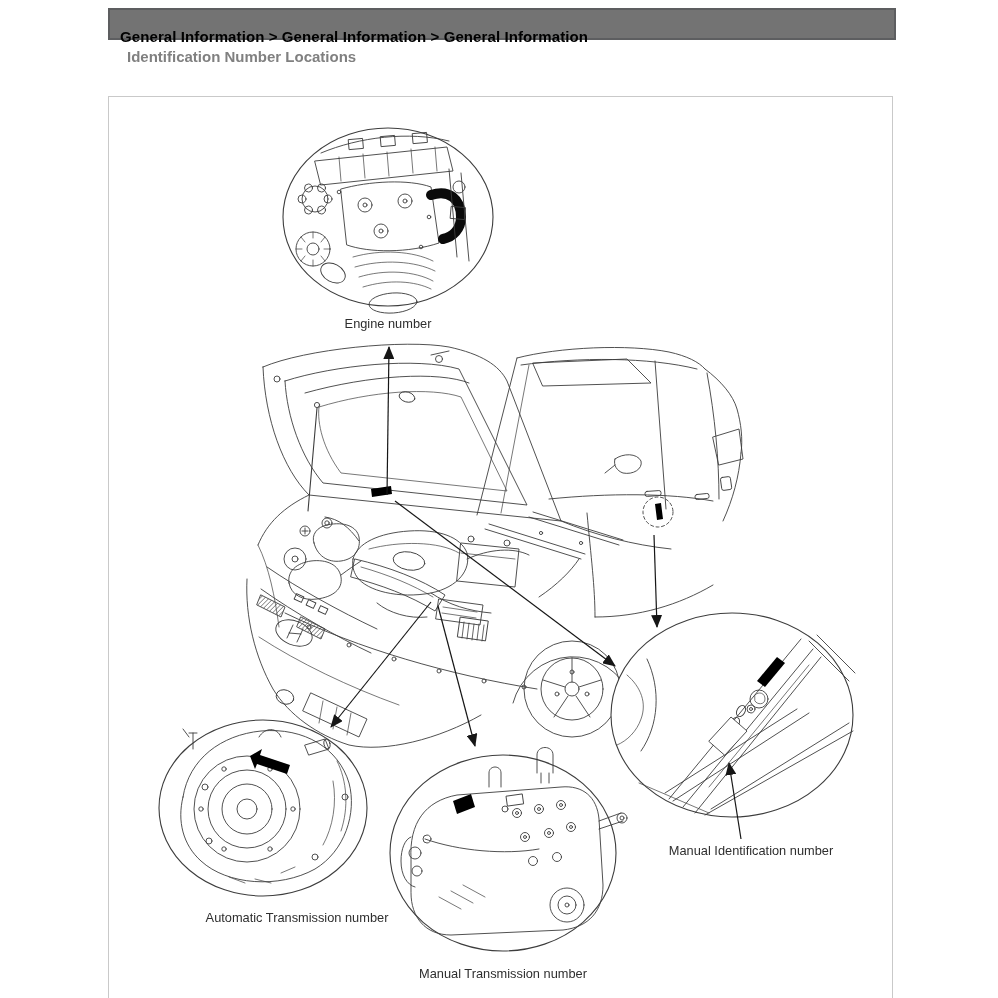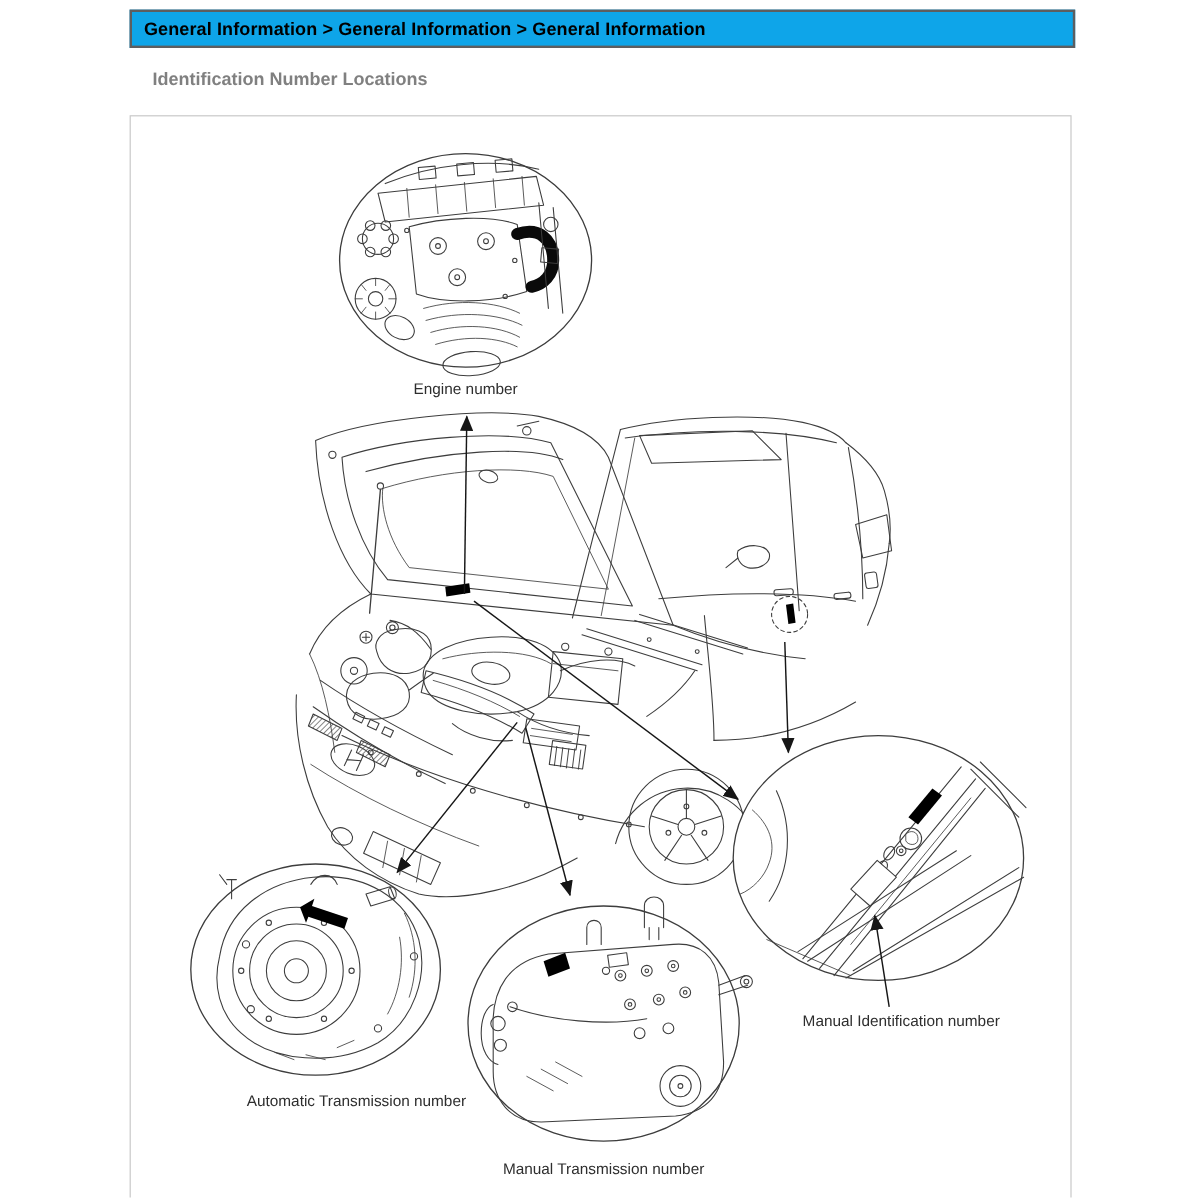--- a/index.html
+++ b/index.html
@@ -1,20 +1,20 @@
 <!DOCTYPE html>
 <html><head>
 <meta charset="utf-8">
 <style>
   html,body{margin:0;padding:0;background:#fff;}
   body{width:998px;height:998px;position:relative;font-family:"Liberation Sans",sans-serif;overflow:hidden;}
   .breadcrumb{position:absolute;left:108px;top:8px;width:788px;height:32px;box-sizing:border-box;
-    border:2px solid #5d5e60;background:#0ea5e9;font-size:15px;font-weight:bold;color:#000;
-    padding:6px 0 0 10px;letter-spacing:.1px;}
-  .section-heading{position:absolute;left:127px;top:48px;font-size:15px;font-weight:bold;color:#808080;margin-top:10px;}
+    border:2px solid #5d5e60;background:#737373;font-size:15px;font-weight:bold;color:#000;
+    padding:18px 0 0 10px;letter-spacing:.1px;}
+  .section-heading{position:absolute;left:127px;top:48px;font-size:15px;font-weight:bold;color:#808080;}
   .figure-box{position:absolute;left:108px;top:96px;width:785px;height:905px;box-sizing:border-box;
     border:1px solid #c9c9c9;background:#fff;}
   .figure-box svg{display:block;}
   .callout{position:absolute;transform:translateX(-50%);white-space:nowrap;font-size:12.8px;color:#2e2e2e;}
   .co-engine{left:279px;top:219px;}
   .co-at{left:164px;top:813px;margin-left:24px;}
   .co-mt{left:394px;top:869px;text-align:right;}
   .co-vin{left:642px;top:746px;}
 </style>
 </head>

